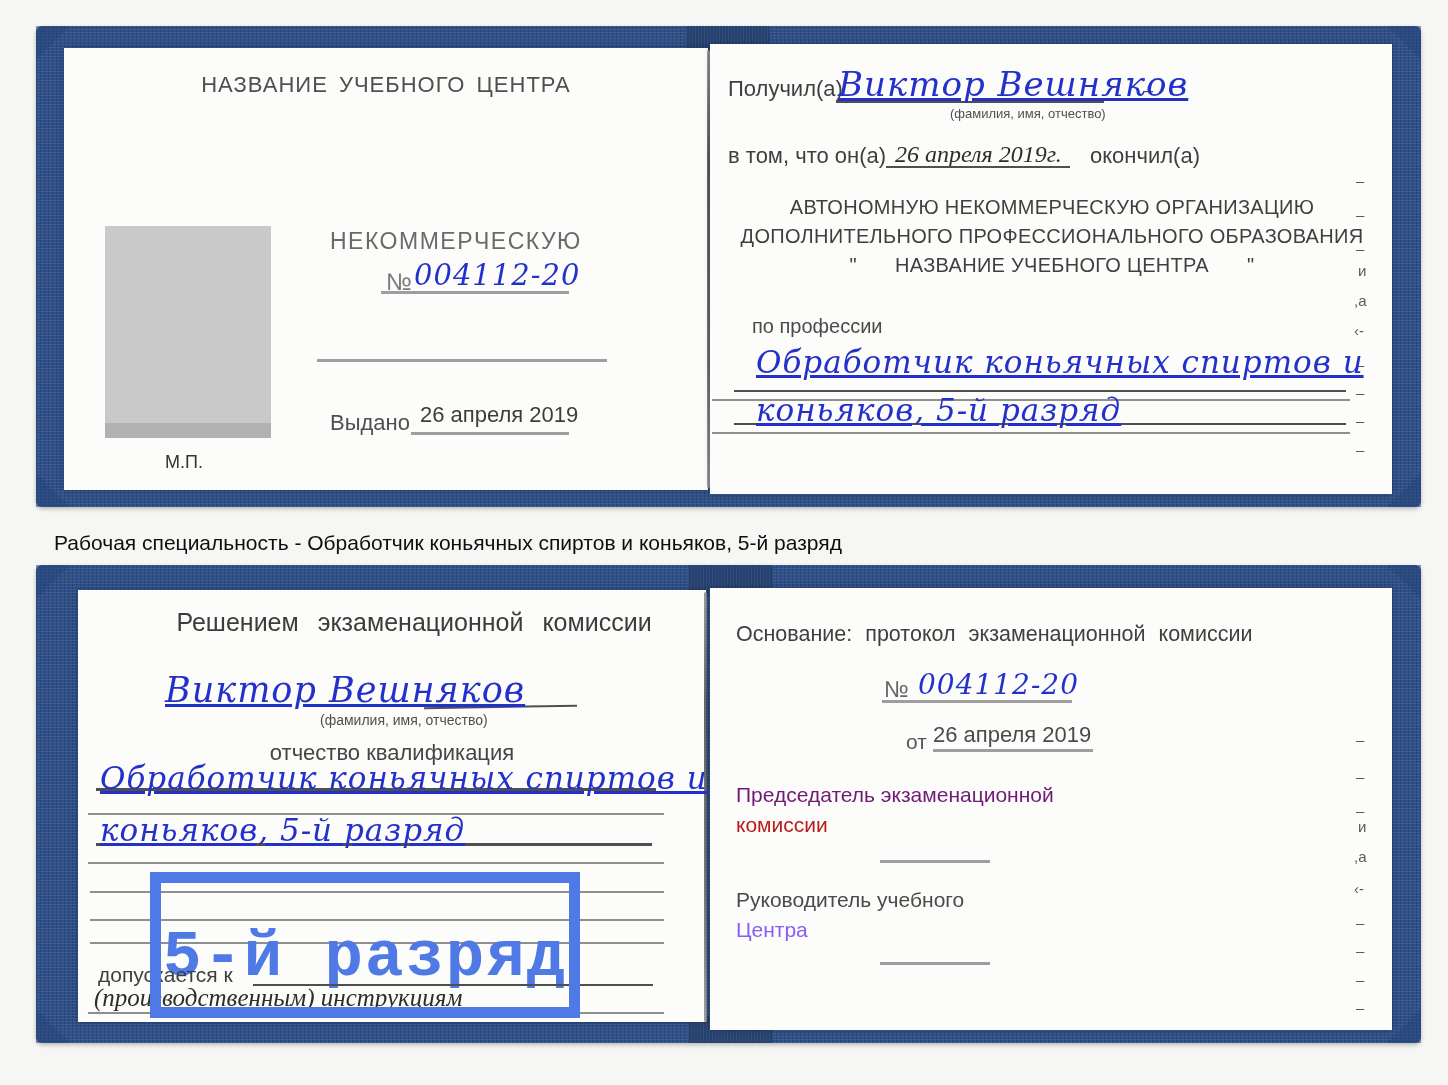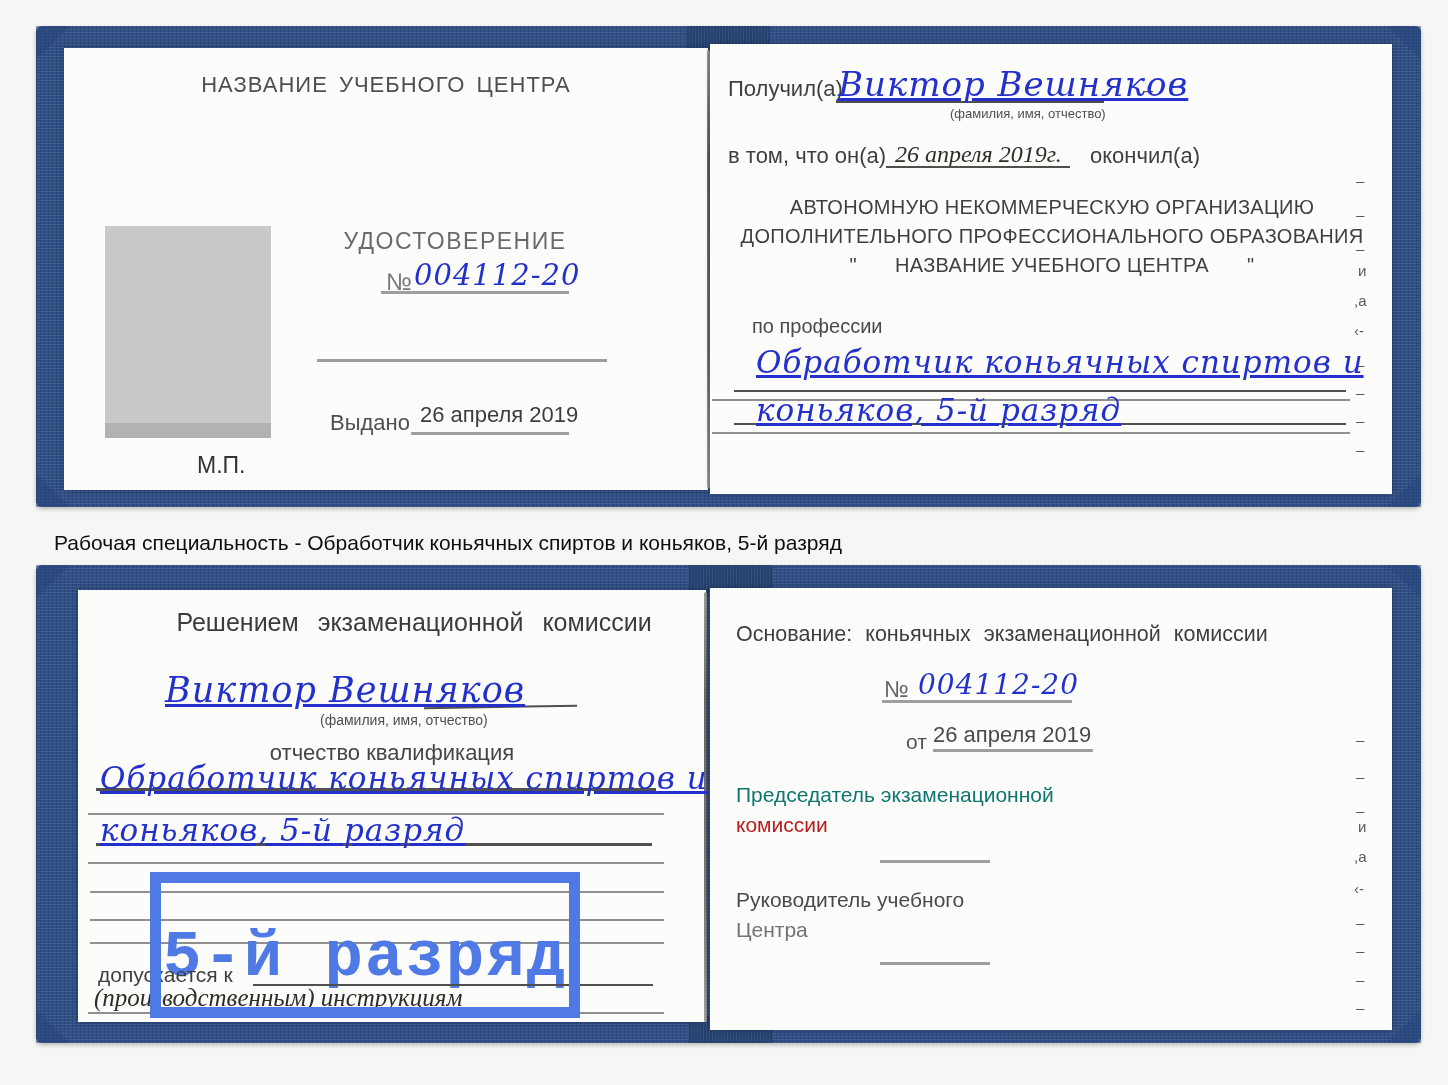--- a/index.html
+++ b/index.html
@@ -59,29 +59,29 @@
     <div class="corner c-br" style="right:0;bottom:0;"></div>
   </div>
   <div class="tab" style="left:686px;top:26px;width:84px;height:34px;"></div>
 
   <div class="page" style="left:64px;top:48px;width:644px;height:442px;"></div>
   <div class="page" style="left:710px;top:44px;width:682px;height:450px;"></div>
   <div class="fold" style="left:707px;top:50px;height:438px;"></div>
 
   <div class="lbl center" style="left:64px;top:72px;width:644px;font-size:22px;letter-spacing:1px;word-spacing:4px;color:#4f4f4f;">НАЗВАНИЕ УЧЕБНОГО ЦЕНТРА</div>
   <div class="photo" style="left:105px;top:226px;width:166px;height:212px;"></div>
-  <div class="lbl" style="left:330px;top:228px;width:250px;text-align:center;font-size:23px;letter-spacing:1.5px;color:#6a6a6a;">УДОСТОВЕРЕНИЕ</div>
+  <div class="lbl" style="left:330px;top:228px;width:250px;text-align:center;font-size:23px;letter-spacing:1.5px;color:#6a6a6a;">НЕКОММЕРЧЕСКУЮ</div>
   <div class="lbl" style="left:386px;top:268px;font-size:24px;color:#7a7a7a;">№</div>
   <div class="hand" style="left:414px;top:258px;font-size:29px;">004112-20</div>
   <div class="ln" style="left:381px;top:291px;width:188px;height:3px;"></div>
   <div class="ln" style="left:317px;top:359px;width:290px;height:3px;"></div>
   <div class="lbl" style="left:330px;top:410px;font-size:22px;color:#4f4f4f;">Выдано</div>
   <div class="lbl" style="left:420px;top:402px;font-size:22px;color:#3d3d3d;">26 апреля 2019</div>
   <div class="ln" style="left:411px;top:432px;width:158px;height:3px;"></div>
-  <div class="lbl" style="left:165px;top:452px;font-size:23px;color:#333;margin-left:32px;">М.П.</div>
+  <div class="lbl" style="left:165px;top:452px;font-size:18px;color:#333;">М.П.</div>
 
   <div class="lbl" style="left:728px;top:76px;font-size:22px;">Получил(а)</div>
   <div class="hand z3" style="left:838px;top:64px;font-size:34px;">Виктор Вешняков</div>
   <div class="rule" style="left:836px;top:101px;width:268px;height:2px;"></div>
   <div class="lbl" style="left:950px;top:106px;font-size:13px;color:#4f4f4f;">(фамилия, имя, отчество)</div>
   <div class="lbl" style="left:1143px;top:80px;font-size:18px;color:#555;">–</div>
   <div class="lbl" style="left:728px;top:143px;font-size:22px;">в том, что он(а)</div>
   <div class="tit" style="left:895px;top:141px;font-size:24px;">26 апреля 2019г.</div>
   <div class="rule" style="left:886px;top:166px;width:184px;height:2px;"></div>
   <div class="lbl" style="left:1090px;top:143px;font-size:22px;">окончил(а)</div>
@@ -145,34 +145,34 @@
   <div class="stamp-text" style="left:160px;top:900px;width:410px;height:116px;font-family:Liberation Mono, monospace;">5-й разряд</div>
   <div class="stamp-border" style="left:150px;top:872px;width:408px;height:124px;"></div>
 
   <div class="lbl z4" style="left:98px;top:963px;font-size:21px;">допускается к</div>
   <div class="rule z4" style="left:253px;top:984px;width:400px;height:2px;"></div>
   <div class="tit z4" style="left:94px;top:984px;font-size:25px;">(производственным) инструкциям</div>
   <div class="rule-lt" style="left:88px;top:1012px;width:576px;height:2px;"></div>
 
   <div class="lbl" style="left:736px;top:622px;font-size:21.5px;word-spacing:7px;">
     <span>Основание:</span>
-    <span>коньячных экзаменационной комиссии</span>
+    <span>протокол экзаменационной комиссии</span>
   </div>
   <div class="lbl" style="left:884px;top:676px;font-size:23px;color:#666;">№</div>
   <div class="hand" style="left:918px;top:668px;font-size:28px;">004112-20</div>
   <div class="ln" style="left:882px;top:700px;width:190px;height:3px;"></div>
   <div class="lbl" style="left:906px;top:730px;font-size:21px;color:#555;">от</div>
   <div class="lbl" style="left:933px;top:722px;font-size:22px;color:#4a4a4a;">26 апреля 2019</div>
   <div class="ln" style="left:933px;top:749px;width:160px;height:3px;"></div>
 
-  <div class="lbl" style="left:736px;top:783px;font-size:21px;color:#0f766e;">Председатель экзаменационной</div>
+  <div class="lbl" style="left:736px;top:783px;font-size:21px;color:#701a75;">Председатель экзаменационной</div>
   <div class="lbl" style="left:736px;top:813px;font-size:21px;color:#b91c1c;">комиссии</div>
   <div class="ln" style="left:880px;top:860px;width:110px;height:3px;"></div>
   <div class="lbl" style="left:736px;top:888px;font-size:21px;color:#4a4a4a;">Руководитель учебного</div>
-  <div class="lbl" style="left:736px;top:918px;font-size:21px;color:#737373;">Центра</div>
+  <div class="lbl" style="left:736px;top:918px;font-size:21px;color:#8b5cf6;">Центра</div>
   <div class="ln" style="left:880px;top:962px;width:110px;height:3px;"></div>
 
   <span class="edge-mark" style="left:1356px;top:731px;">–</span>
   <span class="edge-mark" style="left:1356px;top:768px;">–</span>
   <span class="edge-mark" style="left:1356px;top:802px;">–</span>
   <span class="edge-mark" style="left:1358px;top:818px;">и</span>
   <span class="edge-mark" style="left:1354px;top:848px;">,а</span>
   <span class="edge-mark" style="left:1354px;top:880px;">‹-</span>
   <span class="edge-mark" style="left:1356px;top:914px;">–</span>
   <span class="edge-mark" style="left:1356px;top:942px;">–</span>

